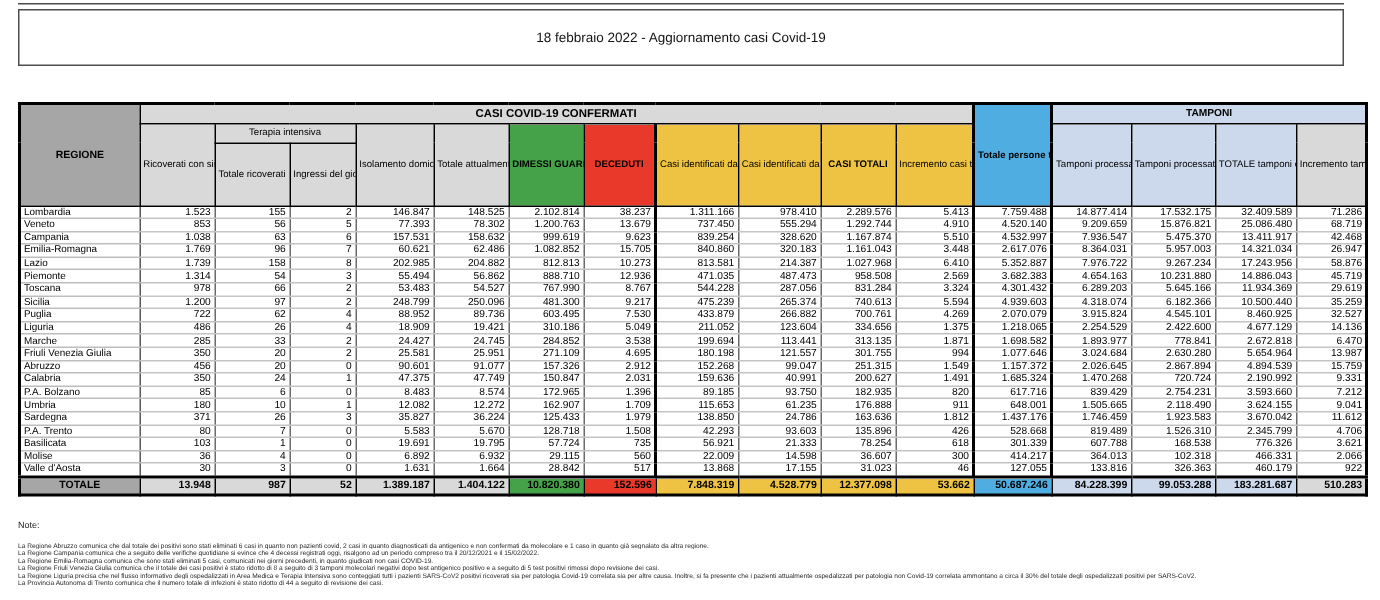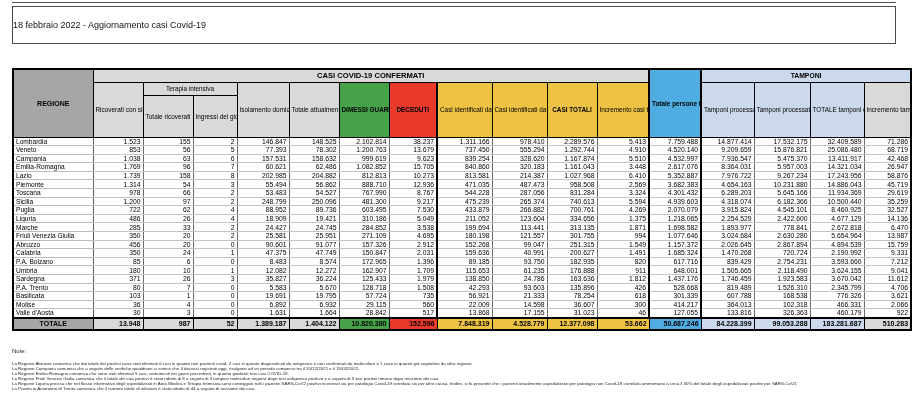--- a/index.html
+++ b/index.html
@@ -5,21 +5,21 @@
   html,body{margin:0;padding:0;}
   body{
     width:920px;height:400px;background:#ffffff;position:relative;
     font-family:"Liberation Sans", sans-serif;color:#000;
     -webkit-font-smoothing:antialiased;
   }
   .top-rule{position:absolute;left:12px;width:884px;top:2px;border-top:1px solid #4d4d4d;}
   .title-box{
     position:absolute;left:12px;width:882px;top:6px;height:36px;
     border:1px solid #4d4d4d;background:#fff;
-    display:flex;flex-direction:column;justify-content:center;align-items:flex-start;gap:4px;
+    display:flex;flex-direction:column;justify-content:center;align-items:center;gap:4px;
     font-size:9px;line-height:10px;color:#141414;
   }
   table.main{
     position:absolute;left:12px;top:68px;width:898px;
     border-collapse:collapse;table-layout:fixed;
     font-size:6.8px;line-height:7.2px;
     border:2px solid #000;
   }
   table.main th, table.main td{padding:0 2px;overflow:hidden;white-space:nowrap;}
   

